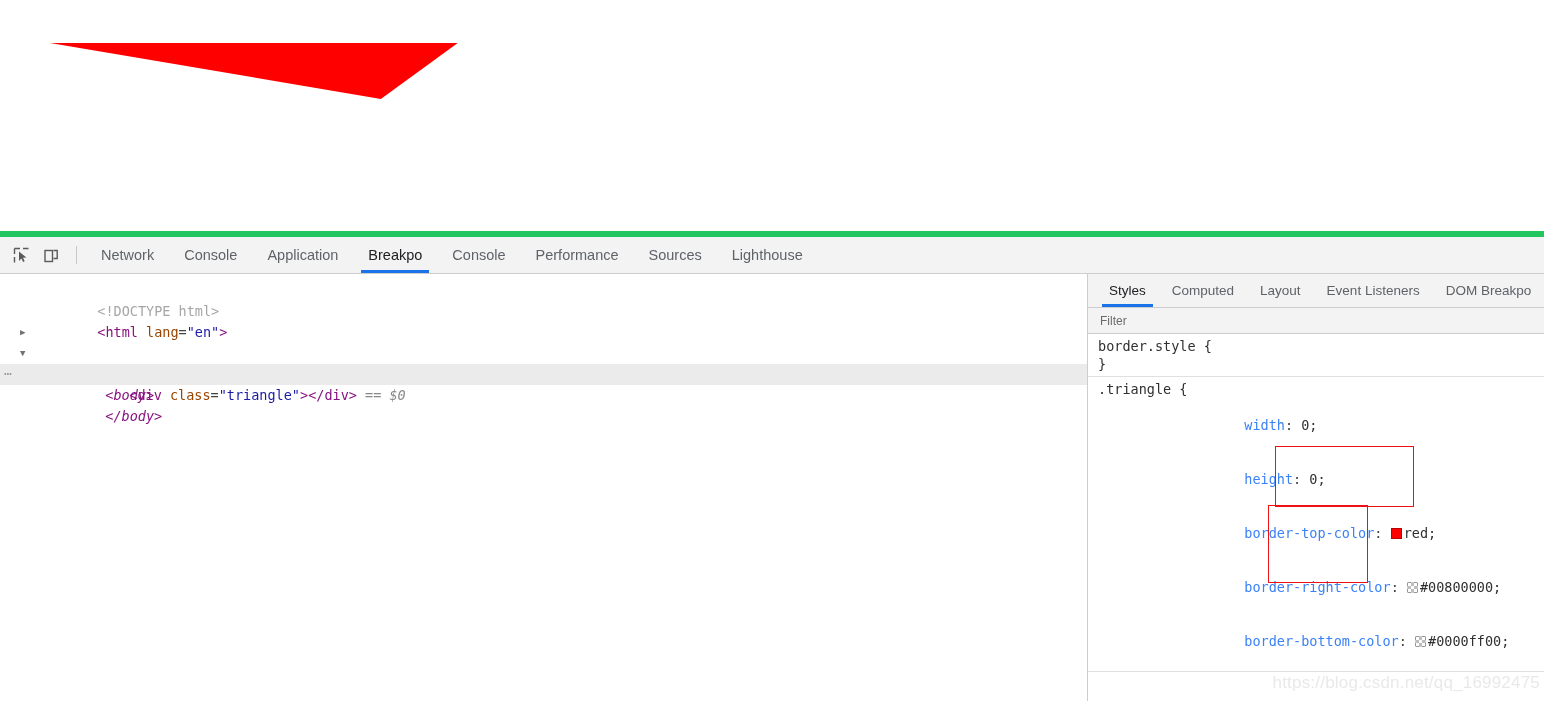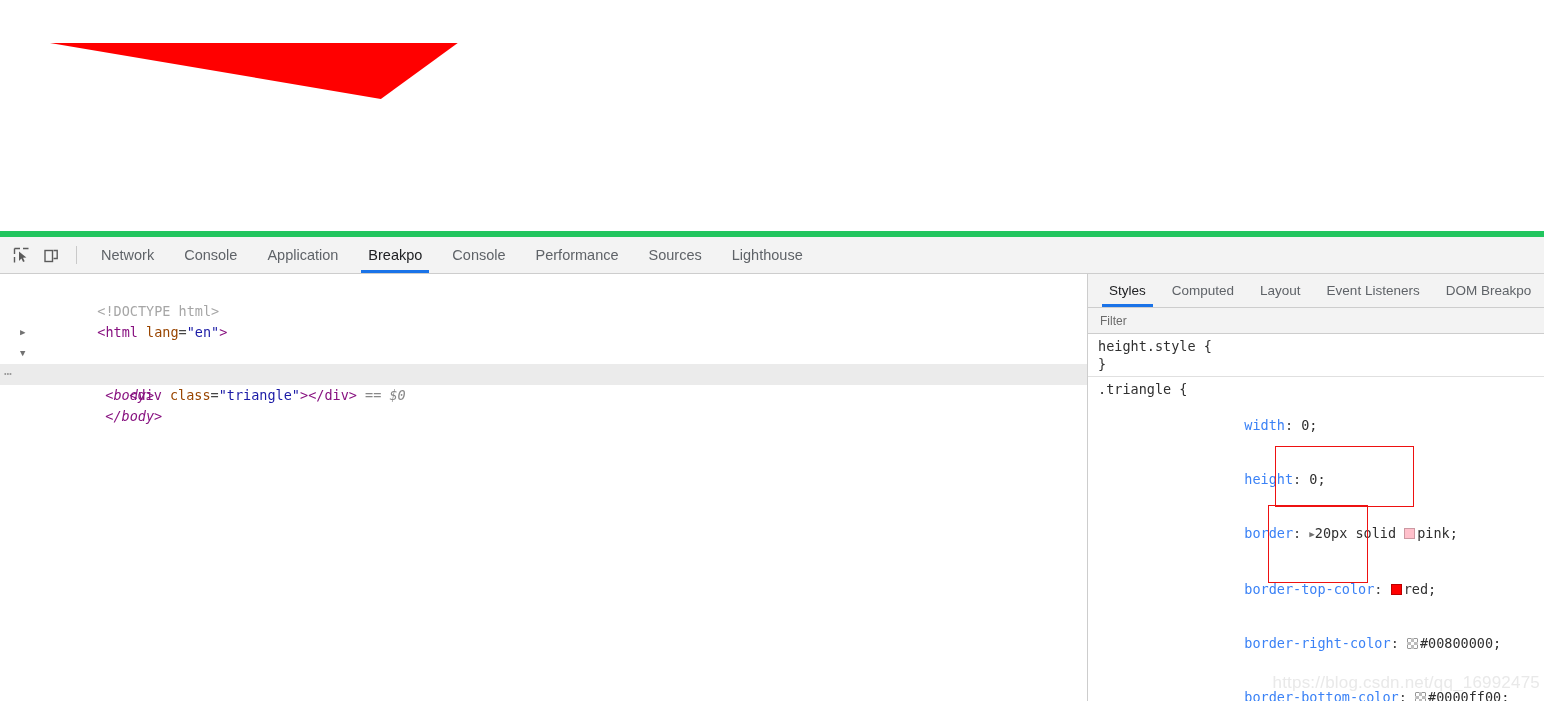--- a/index.html
+++ b/index.html
@@ -370,38 +370,35 @@
           </div>
         </div>
 
         <div id="filter-bar">
           <input id="filter-input" type="text" placeholder="Filter" style="">
         </div>
 
         <div id="rules">
 
           <div class="rule-block">
-            <div class="sel">height.style {</div>
+            <div class="sel">border.style {</div>
             <div class="sel">}</div>
           </div>
 
           <div class="rule-block">
             <div class="sel">.triangle {</div>
 
             <div class="decl">
               <span class="punc">    </span><span class="prop">width</span><span class="punc">: </span><span class="val">0;</span>
             </div>
 
             <div class="decl">
               <span class="punc">    </span><span class="prop">height</span><span class="punc">: </span><span class="val">0;</span>
             </div>
 
-            <div class="decl">
-              <span class="punc">    </span><span class="prop">border</span><span class="punc">: </span><span class="sub-arrow">▶</span><span class="val">20px solid </span><span class="swatch pink"></span><span class="val">pink;</span>
-            </div>
 
             <div class="decl">
               <span class="punc">    </span><span class="prop">border-top-color</span><span class="punc">: </span><span class="swatch red"></span><span class="val">red;</span>
             </div>
 
             <div class="decl">
               <span class="punc">    </span><span class="prop">border-right-color</span><span class="punc">: </span><span class="swatch alpha0"></span><span class="val">#00800000;</span>
             </div>
 
             <div class="decl">

